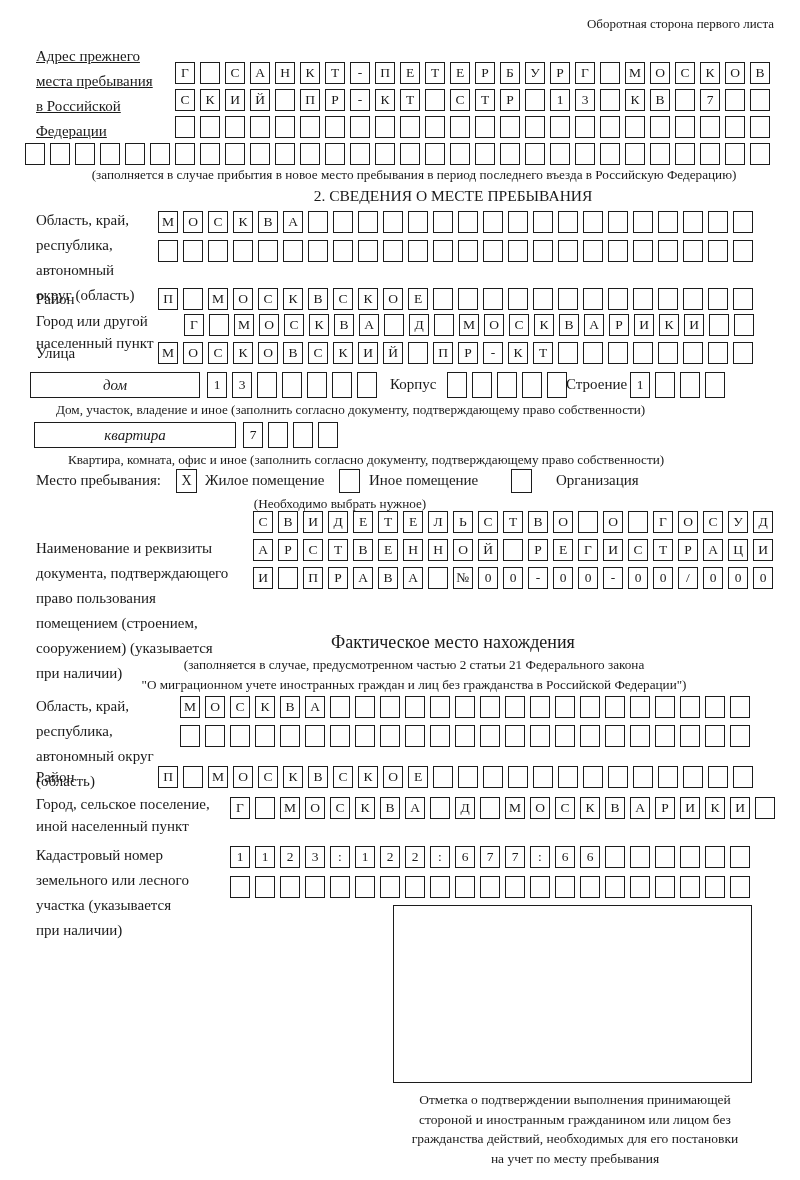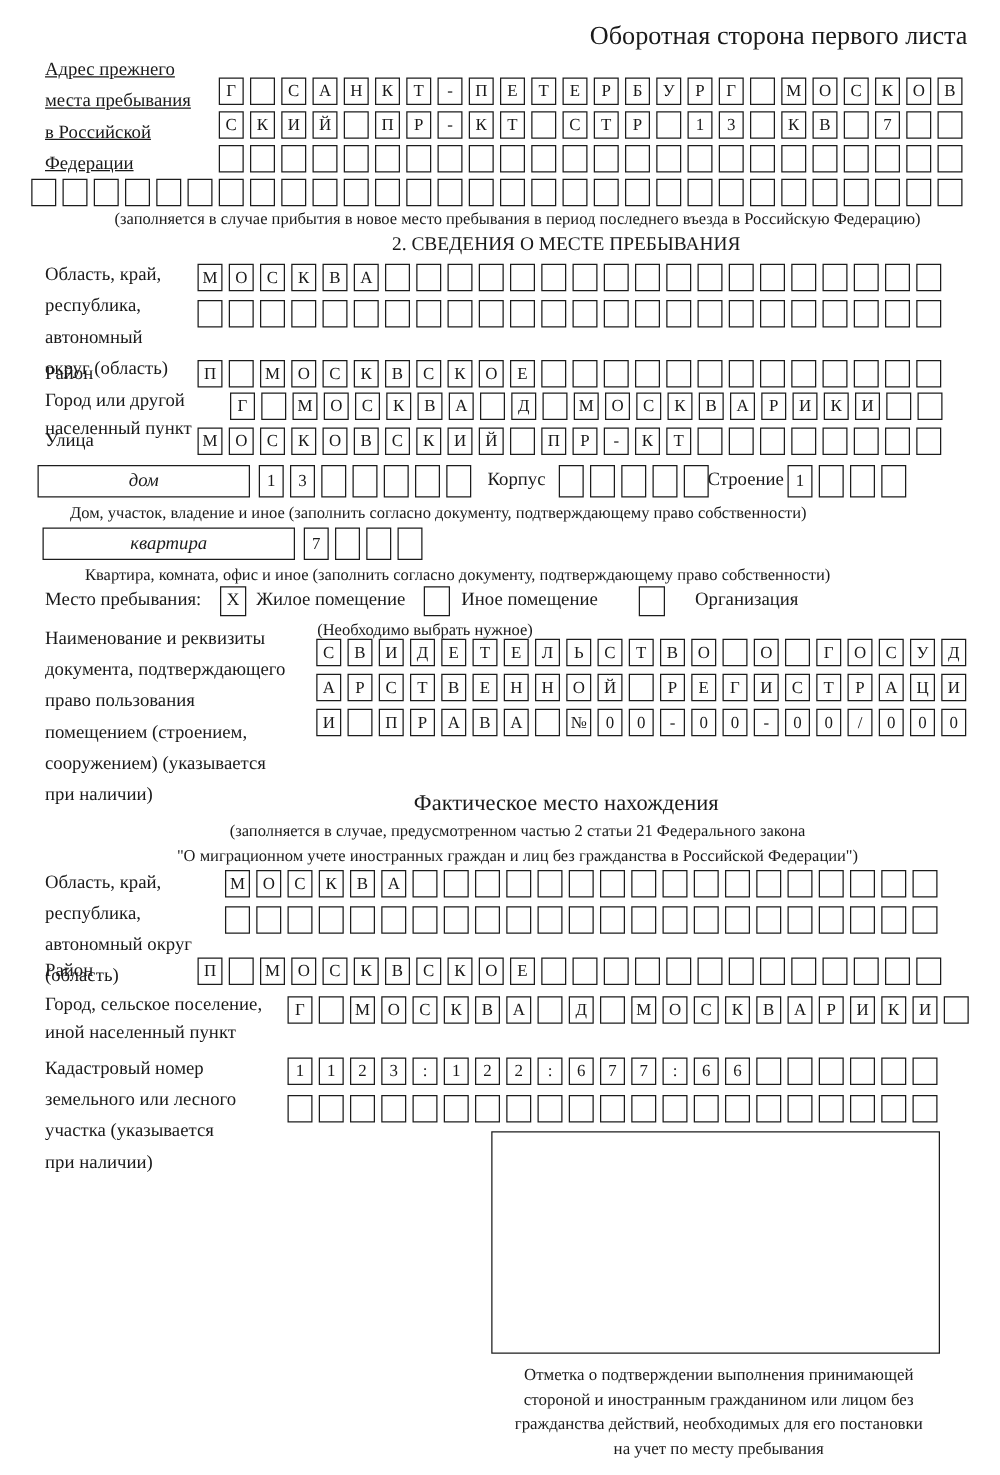--- a/index.html
+++ b/index.html
@@ -30,21 +30,21 @@
     display:flex;align-items:center;justify-content:center;font-size:14px;background:#fff;
   }
   .stamp-box{position:absolute;border:1.5px solid #1c1c1c;box-sizing:border-box;background:#fff;}
   .stamp-note{font-size:13.5px;line-height:19.5px;text-align:center;white-space:pre-line;}
 </style>
 </head>
 <body>
 
 <div class="sheet">
 
-  <div class="abs" style="top:16px;right:26px;font-size:21px;">Оборотная сторона первого листа</div>
+  <div class="abs" style="top:16px;right:26px;font-size:13px;">Оборотная сторона первого листа</div>
 
   <div class="abs lbl" style="left:36px;top:44px;text-decoration:underline;">Адрес прежнего
 места пребывания
 в Российской
 Федерации</div>
   <div class="boxrow" style="left:175px;top:62px;">
       <span class="cell">Г</span>
       <span class="cell"></span>
       <span class="cell">С</span>
       <span class="cell">А</span>
@@ -336,21 +336,21 @@
 
   <div class="abs" style="left:36px;top:472px;font-size:15px;">Место пребывания:</div>
   <div class="checkbox" style="left:176px;top:469px;">X</div>
   <div class="abs" style="left:205px;top:472px;font-size:15px;">Жилое помещение</div>
   <div class="checkbox" style="left:339px;top:469px;"></div>
   <div class="abs" style="left:369px;top:472px;font-size:15px;">Иное помещение</div>
   <div class="checkbox" style="left:511px;top:469px;"></div>
   <div class="abs" style="left:556px;top:472px;font-size:15px;">Организация</div>
   <div class="abs note" style="left:150px;top:496px;width:380px;text-align:center;">(Необходимо выбрать нужное)</div>
 
-  <div class="abs lbl" style="left:36px;top:499px;">Наименование и реквизиты
+  <div class="abs lbl" style="left:36px;top:536px;">Наименование и реквизиты
 документа, подтверждающего
 право пользования
 помещением (строением,
 сооружением) (указывается
 при наличии)</div>
   <div class="boxrow" style="left:253px;top:511px;">
       <span class="cell">С</span>
       <span class="cell">В</span>
       <span class="cell">И</span>
       <span class="cell">Д</span>

